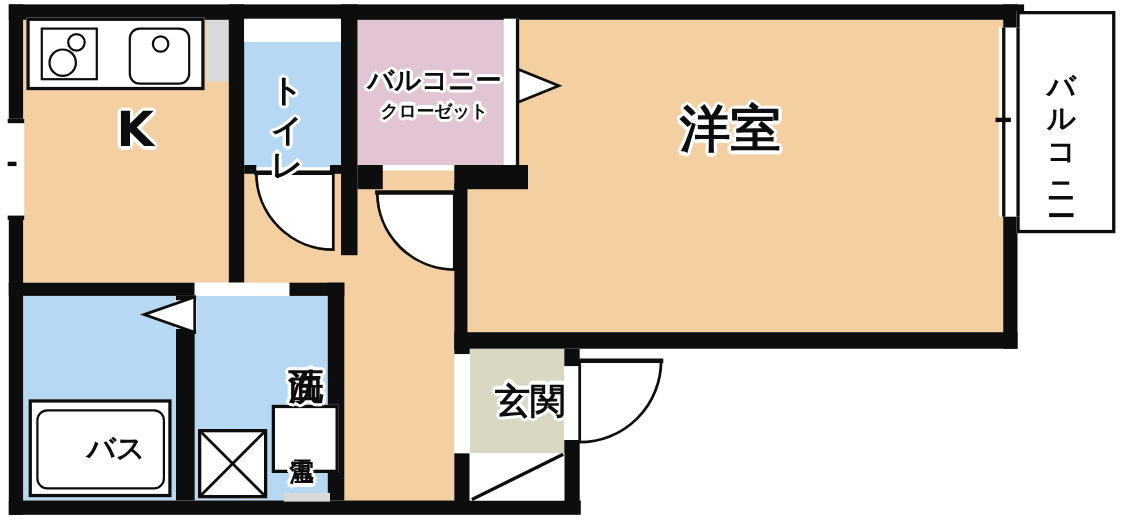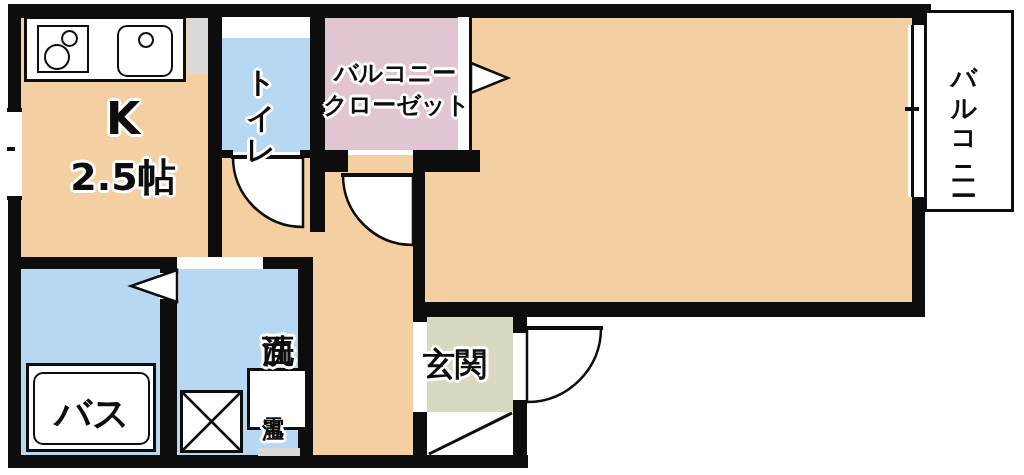--- a/index.html
+++ b/index.html
@@ -112,31 +112,31 @@
     <rect x="159" y="273" width="20" height="26" fill="#fff"></rect>
     <polygon points="177,270 131,286 177,302" fill="#fff" stroke="#0d0d0d" stroke-width="2.5"></polygon>
 
     <line x1="429" y1="454" x2="512" y2="413" stroke="#0d0d0d" stroke-width="3"></line>
 
     <line x1="183" y1="393" x2="240" y2="450" stroke="#0d0d0d" stroke-width="2.5"></line>
     <line x1="240" y1="393" x2="183" y2="450" stroke="#0d0d0d" stroke-width="2.5"></line>
   </svg>
 
   <div class="txt" style="left:93px;top:96px;width:60px;font-size:44px;">K</div>
-  <div class="txt" style="left:43px;top:158px;width:160px;font-size:38px;">2.5帖</div>
 
   <div class="txt vert" style="left:246px;top:46px;height:112px;font-size:29px;">トイレ</div>
 
   <div class="txt" style="left:320px;top:61px;width:150px;font-size:24px;">バルコニー</div>
-  <div class="txt" style="left:320px;top:93px;width:150px;font-size:24px;text-align:right;">クローゼット</div>
+  <div class="txt" style="left:320px;top:93px;width:150px;font-size:16px;">クローゼット</div>
 
+  <div class="txt" style="left:589px;top:93px;width:150px;font-size:46px;">洋室</div>
 
   <div class="txt vert" style="left:950px;top:32px;height:170px;font-size:26px;letter-spacing:4px;">バルコニー</div>
 
   <div class="txt vert" style="left:261px;top:270px;height:82px;font-size:32px;">洗面</div>
 
   <div class="txt vert" style="left:262px;top:376px;height:50px;font-size:22px;letter-spacing:1px;z-index:6;">電温</div>
 
-  <div class="txt" style="left:52px;top:395px;width:80px;font-size:37px;z-index:6;">バス</div>
+  <div class="txt" style="left:52px;top:395px;width:80px;font-size:26px;z-index:6;text-align:right;">バス</div>
 
-  <div class="txt" style="left:418px;top:348px;width:74px;font-size:32px;">玄関</div>
+  <div class="txt" style="left:445px;top:348px;width:74px;font-size:32px;">玄関</div>
 
 </div>
 
 </body></html>

